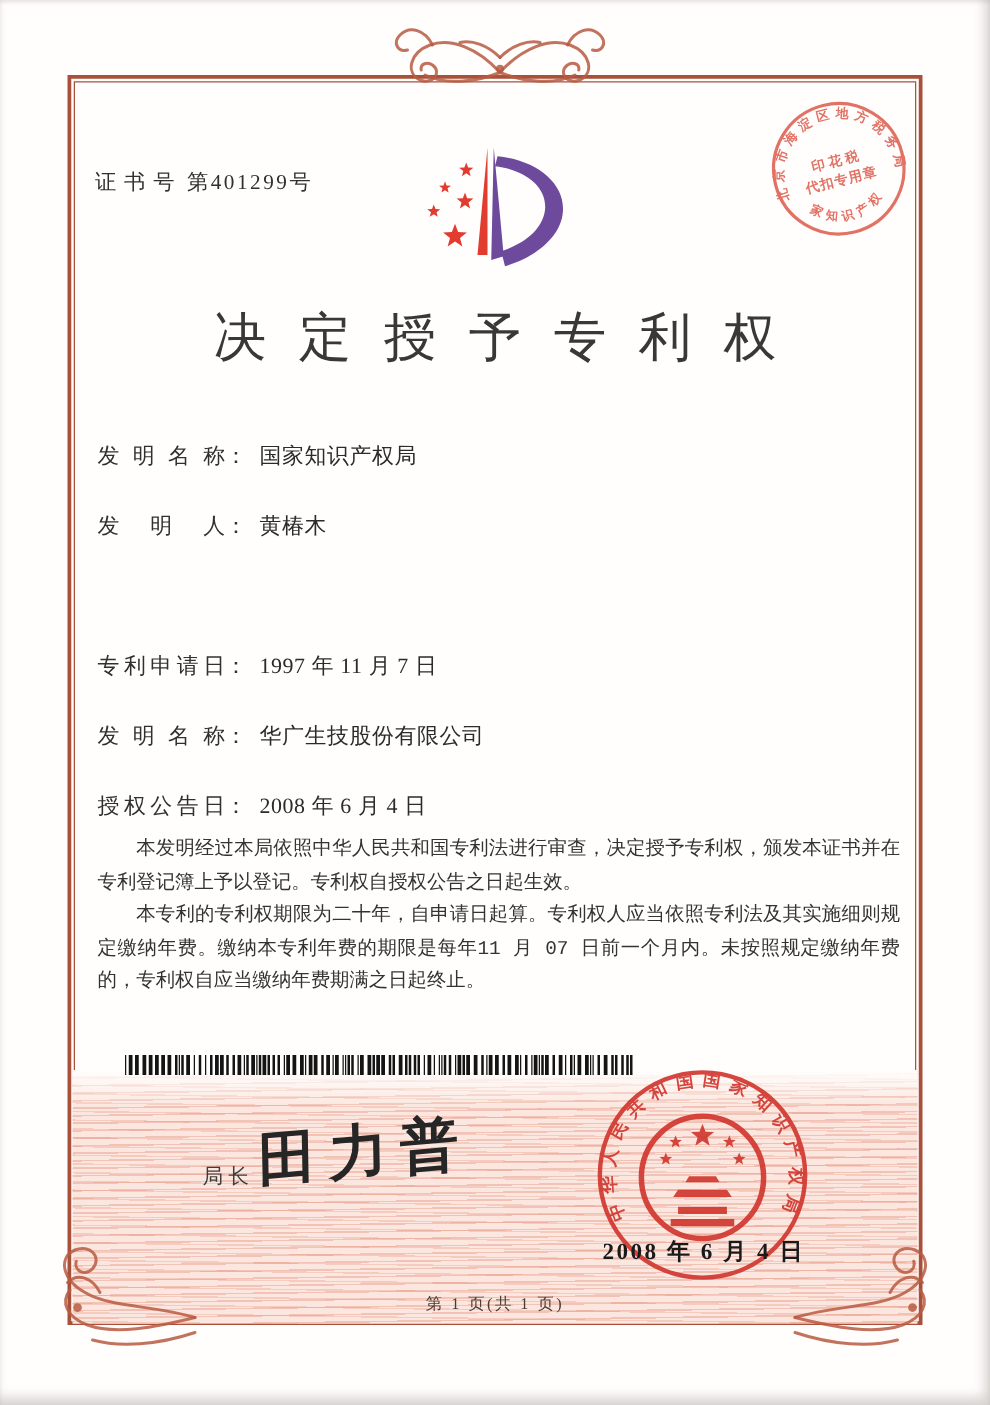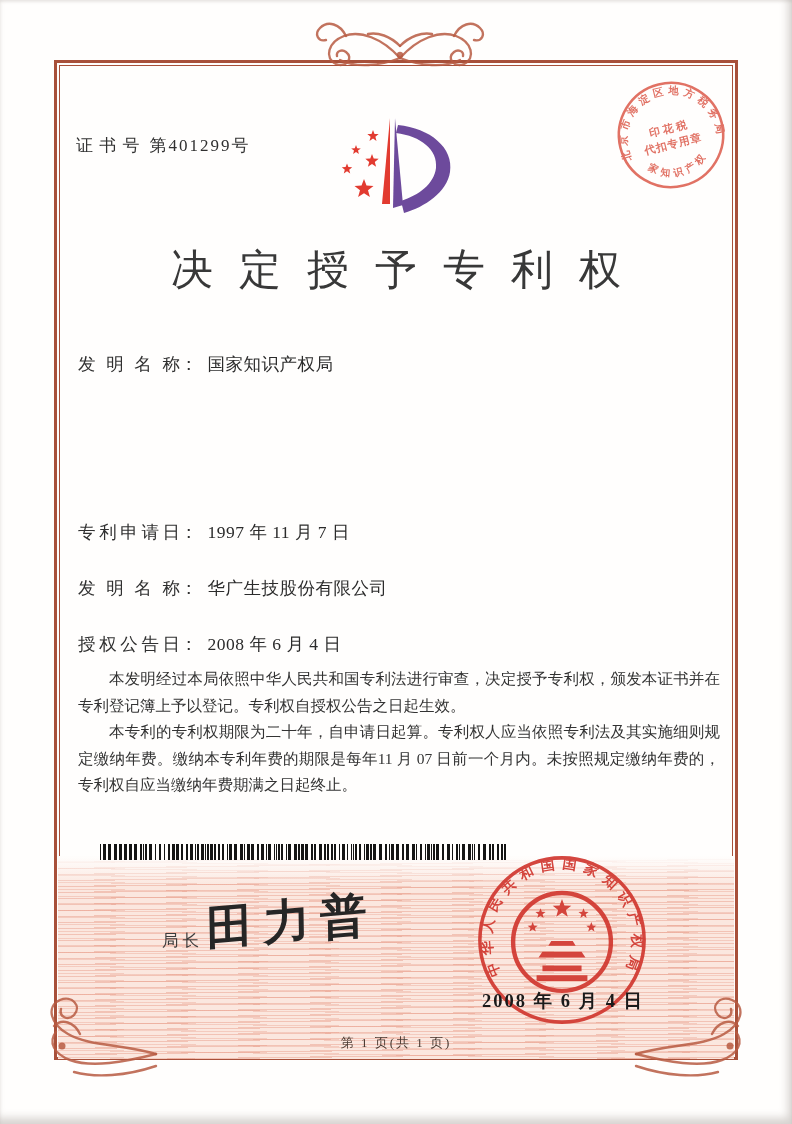--- a/index.html
+++ b/index.html
@@ -37,21 +37,21 @@
   .title{position:absolute;left:0;right:0;top:242px;text-align:center;font-size:42px;color:#383838;
          letter-spacing:26px;text-indent:26px;font-weight:500;}
   
   .field-row{position:absolute;left:78px;font-size:17.5px;color:var(--ink);white-space:nowrap;}
   .flabel{display:inline-block;width:102px;text-align:justify;text-align-last:justify;-moz-text-align-last:justify;}
   .fcolon{display:inline-block;margin-right:10px;}
   .fvalue{letter-spacing:.5px;color:#2b2b2b;}
   
   .body-text{position:absolute;left:78px;top:666px;width:642px;font-size:15.5px;line-height:26.5px;
              color:#333;text-align:justify;}
-  .body-text p{margin:0;text-indent:2em;}
+  .body-text p{margin:0;text-indent:2em;font-family:Liberation Mono, monospace;}
   
   .barcode{position:absolute;left:100px;top:844px;width:412px;height:16px;font-size:0;overflow:hidden;}
   .barcode i{display:inline-block;height:100%;background:#141414;vertical-align:top;}
   
   .director{position:absolute;left:162px;top:930px;font-size:16.5px;letter-spacing:4px;color:#3c3c3c;}
   .signature{position:absolute;left:206px;top:890px;font-size:47px;font-weight:bold;color:#262626;
              letter-spacing:10px;transform:rotate(-5deg) skewX(-4deg);white-space:nowrap;}
   
   .sr{stroke:var(--seal-red)} .sf{fill:var(--seal-red)}
   .office-seal{opacity:.9}
@@ -125,20 +125,23 @@
     </text>
     <text x="60" y="57" text-anchor="middle" class="tstxt" font-size="11" letter-spacing="3">印花税</text>
     <text x="60" y="73" text-anchor="middle" class="tstxt" font-size="11" letter-spacing="1">代扣专用章</text>
   </svg>
 
   <div class="title">决定授予专利权</div>
 
   <div class="field-row" style="top:352px">
     <span class="flabel">发明名称</span><span class="fcolon">：</span><span class="fvalue">国家知识产权局</span>
   </div>
+  <div class="field-row" style="top:408px">
+    <span class="flabel">发明人</span><span class="fcolon">：</span><span class="fvalue">黄椿木</span>
+  </div>
   <div class="field-row" style="top:520px">
     <span class="flabel">专利申请日</span><span class="fcolon">：</span><span class="fvalue">1997 年 11 月 7 日</span>
   </div>
   <div class="field-row" style="top:576px">
     <span class="flabel">发明名称</span><span class="fcolon">：</span><span class="fvalue">华广生技股份有限公司</span>
   </div>
   <div class="field-row" style="top:632px">
     <span class="flabel">授权公告日</span><span class="fcolon">：</span><span class="fvalue">2008 年 6 月 4 日</span>
   </div>
 

